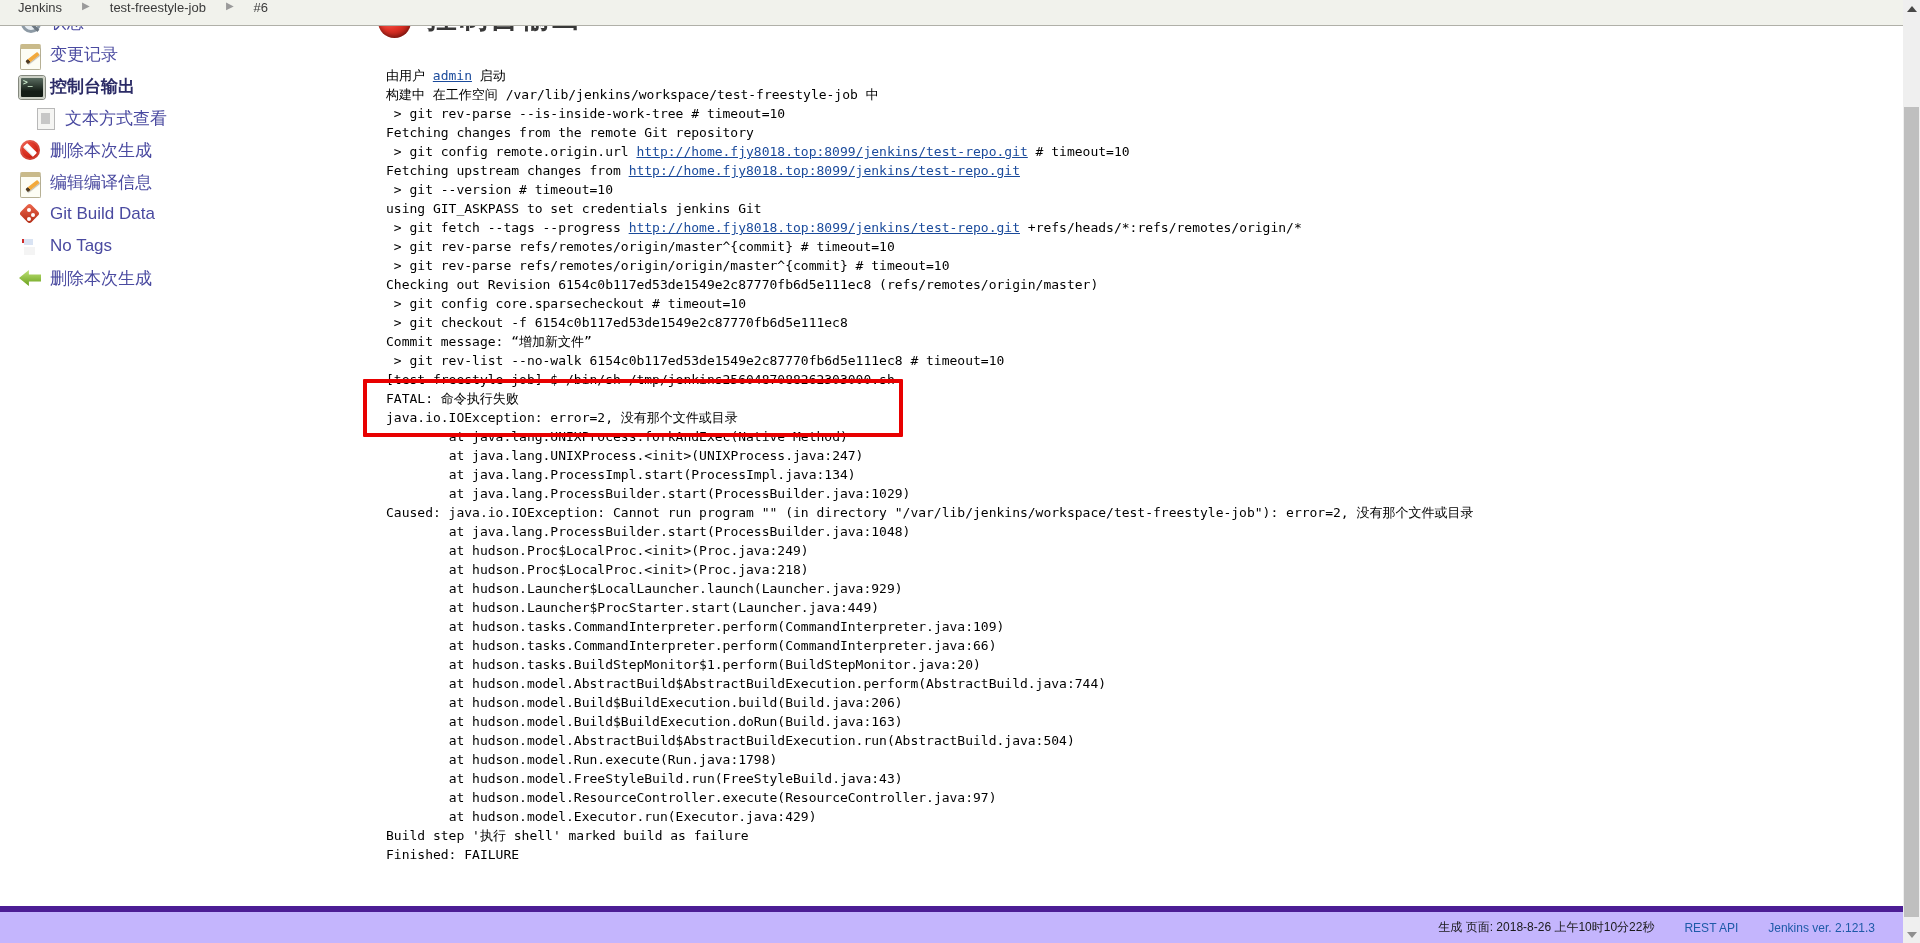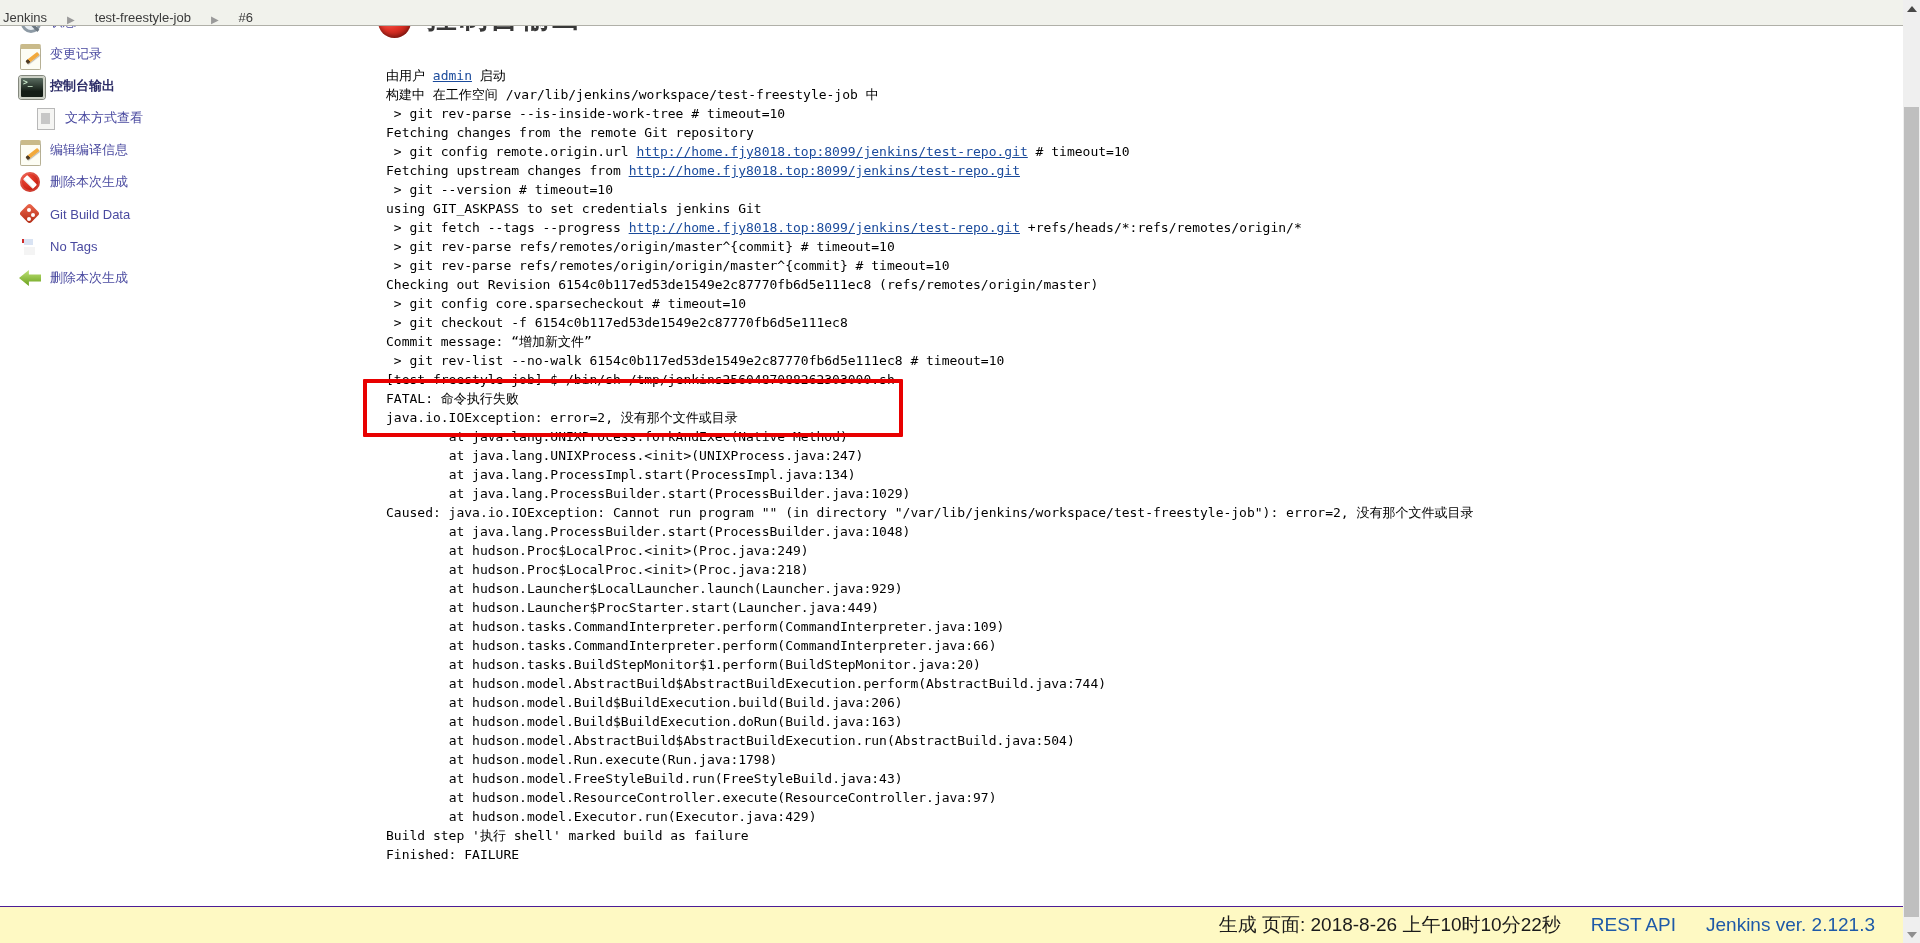--- a/index.html
+++ b/index.html
@@ -1,29 +1,29 @@
 <!DOCTYPE html>
 <html><head>
 <meta charset="utf-8">
 <style>
   * { margin:0; padding:0; box-sizing:border-box; }
   html,body { width:1920px; height:943px; }
   body { position:relative; overflow:hidden; background:#fff; font-family:"Liberation Sans",sans-serif; }
 
   
   .topbar { position:absolute; top:0; left:0; width:1903px; height:26px; background:#f1f2ec;
-            border-bottom:1px solid #b0b0a8; z-index:20; display:flex; align-items:flex-end;
-            padding-left:3px; font-size:13px; }
+            border-bottom:1px solid #b0b0a8; z-index:20; display:flex; align-items:flex-start;
+            padding-left:18px; font-size:13px; }
   .crumb { color:#3a3a3a; text-decoration:none; cursor:pointer; }
   .crumb-sep { color:#9a9a9a; font-size:10px; margin:0 20px; }
 
   
   .sidebar { position:absolute; left:0; top:6px; width:350px; z-index:1; }
   .task { display:flex; align-items:center; height:32px; padding-left:18px; text-decoration:none;
-          color:#4a4aa0; font-size:13px; cursor:pointer; }
+          color:#4a4aa0; font-size:17px; cursor:pointer; }
   .task.current .label { font-weight:bold; color:#2b2b66; }
   .task.indent { padding-left:33px; }
   .task .label { margin-left:8px; }
   .icon { position:relative; width:24px; height:24px; flex:0 0 24px; display:inline-block; }
   .icon::before, .icon::after { content:""; position:absolute; }
 
   .icon-magnifier::before { width:14px; height:14px; left:3px; top:3px; border-radius:50%;
        border:3px solid #8d9aa5; background:#e7edf2; }
   .icon-magnifier::after { width:3px; height:8px; left:16px; top:14px; background:#6b7680;
        transform:rotate(-45deg); }
@@ -86,23 +86,23 @@
   .console { position:absolute; left:386px; top:66px; z-index:3; color:#000;
        font:13px/19px "DejaVu Sans Mono",monospace; white-space:pre; tab-size:8; }
   .console-line { height:19px; }
   .console-link { color:#1a4a9b; text-decoration:underline; cursor:pointer; }
 
   
   .highlight-box { position:absolute; left:363px; top:379px; width:540px; height:58px;
        border:4px solid #e80000; z-index:6; border-radius:1px; }
 
   
-  .footer { position:absolute; left:0; top:906px; width:1903px; height:37px; background:#fef9c3;
-       border-top:1px solid #4c1d95; display:flex; align-items:center; justify-content:flex-end;
-       padding-right:28px; font-size:19px; color:#1a1a1a; z-index:4; }
+  .footer { position:absolute; left:0; top:906px; width:1903px; height:37px; background:#c4b5fd;
+       border-top:6px solid #4c1d95; display:flex; align-items:center; justify-content:flex-end;
+       padding-right:28px; font-size:12px; color:#1a1a1a; z-index:4; }
   .footer a { color:#1e5aa8; cursor:pointer; }
   .footer .gap { width:30px; }
 
   
   .scrollbar { position:absolute; right:0; top:0; width:17px; height:943px; background:#efefef; z-index:30; }
   .sb-btn { position:absolute; left:0; width:17px; height:17px; display:flex; align-items:center; justify-content:center; }
   .sb-up { top:0; }
   .sb-down { bottom:0; }
   .sb-up::before { content:""; border-left:5px solid transparent; border-right:5px solid transparent;
        border-bottom:6px solid #474747; }
@@ -133,27 +133,27 @@
     <span class="icon icon-terminal"></span>
     <span class="label">控制台输出</span>
   </a>
 
   <a class="task indent">
     <span class="icon icon-doc"></span>
     <span class="label">文本方式查看</span>
   </a>
 
   <a class="task">
-    <span class="icon icon-notepad"></span>
-    <span class="label">编辑编译信息</span>
+    <span class="icon icon-forbidden"></span>
+    <span class="label">删除本次生成</span>
   </a>
 
   <a class="task">
-    <span class="icon icon-forbidden"></span>
-    <span class="label">删除本次生成</span>
+    <span class="icon icon-notepad"></span>
+    <span class="label">编辑编译信息</span>
   </a>
 
 
   <a class="task">
     <span class="icon icon-git"></span>
     <span class="label">Git Build Data</span>
   </a>
 
   <a class="task">
     <span class="icon icon-floppy"></span>

